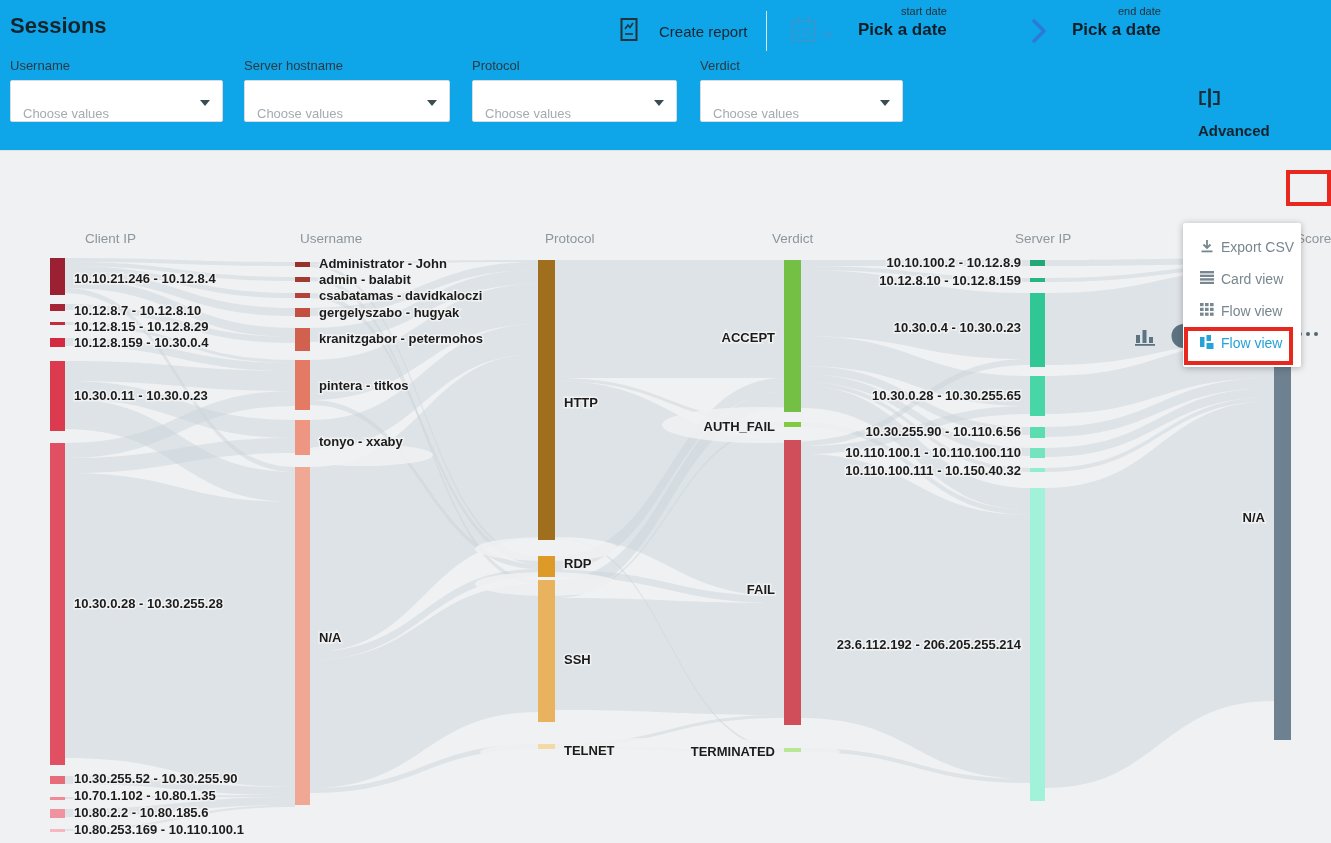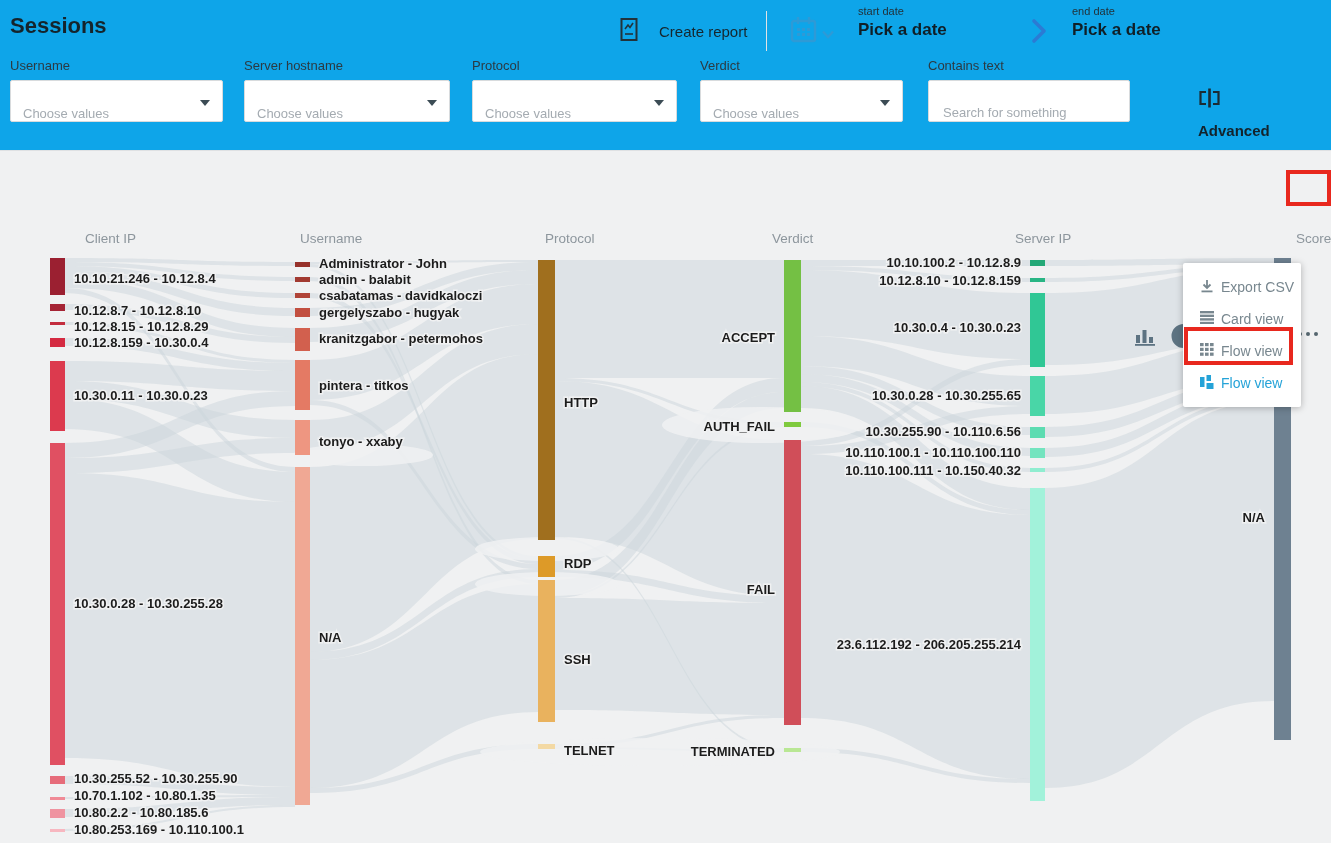--- a/index.html
+++ b/index.html
@@ -4,39 +4,39 @@
 <style>
   html,body{margin:0;padding:0;background:#e9eaeb;font-family:"Liberation Sans",sans-serif;}
   .page{position:relative;width:1331px;height:843px;overflow:hidden;background:#fff;}
   .gray-bg{position:absolute;left:0;top:150px;right:0;bottom:0;background:#f0f1f2;border-top:1px solid #dfe1e3;}
   .top{position:absolute;left:0;top:0;width:1331px;height:150px;background:#0ea5e9;z-index:2;}
   .page-title{position:absolute;left:10px;top:13px;font-size:22px;font-weight:700;color:#15242c;margin:0;}
   .create-report{position:absolute;left:620px;top:17px;display:flex;align-items:center;gap:20px;background:none;border:none;cursor:pointer;font-family:inherit;font-size:15px;font-weight:500;color:#16262e;padding:0;}
   .vdiv{position:absolute;left:766px;top:11px;width:1px;height:40px;background:#e1e3e5;}
   .cal-toggle{position:absolute;left:790px;top:16px;display:flex;align-items:flex-start;gap:3px;cursor:pointer;}
   .date-block{position:absolute;top:5px;cursor:pointer;}
-  .date-block .dlabel{display:block;font-size:11px;color:#22323a;}
+  .date-block .dlabel{display:block;font-size:11px;color:#22323a;text-align:right;}
   .date-block .dvalue{display:block;margin-top:3px;font-size:17px;font-weight:700;color:#101f27;}
   .range-arrow{position:absolute;left:1030px;top:18px;}
   .fgroup{position:absolute;top:58px;}
   .fgroup .flabel{font-size:13px;color:#2c3a42;}
   .fbox{position:relative;margin-top:7px;height:42px;background:#fff;border:1px solid #d8dbdd;border-radius:2px;box-sizing:border-box;display:flex;align-items:flex-end;padding:0 12px;cursor:pointer;}
   .fbox .ph{font-size:13px;color:#a4abb1;}
   .fbox .chev{position:absolute;right:12px;top:19px;width:0;height:0;border-left:5px solid transparent;border-right:5px solid transparent;border-top:6px solid #3c4c55;}
   .fbox input{border:none;outline:none;width:100%;font-family:inherit;font-size:13px;color:#33424b;background:transparent;}
   .fbox input::placeholder{color:#a4abb1;}
   .advanced{position:absolute;left:1198px;top:88px;display:flex;align-items:flex-start;gap:11px;background:none;border:none;cursor:pointer;font-family:inherit;font-size:15px;font-weight:700;color:#13232c;padding:0;flex-direction:column;}
   .toolbar{position:absolute;left:0;top:150px;width:1331px;height:68px;z-index:2;}
   .tb-icon{position:absolute;cursor:pointer;background:none;border:none;padding:0;}
   .tb-count{position:absolute;left:1212px;top:176px;font-size:15px;color:#35454f;}
   .ellipsis-btn{position:absolute;left:1294px;top:178px;display:flex;gap:4px;cursor:pointer;background:none;border:none;padding:4px;}
   .ellipsis-btn .dot{width:4px;height:4px;border-radius:50%;background:#55666f;}
   #sankey{position:absolute;left:0;top:0;z-index:1;pointer-events:none;}
   #sankey text{font-family:"Liberation Sans",sans-serif;}
-  .menu{position:absolute;left:1183px;top:223px;width:118px;background:#fff;box-shadow:0 1px 7px rgba(0,0,0,.28);border-radius:2px;padding:8px 0;z-index:5;margin-top:40px;}
+  .menu{position:absolute;left:1183px;top:223px;width:118px;background:#fff;box-shadow:0 1px 7px rgba(0,0,0,.28);border-radius:2px;padding:8px 0;z-index:5;}
   .menu-item{height:32px;display:flex;align-items:center;padding-left:17px;gap:7px;font-size:14px;color:#78878f;cursor:pointer;white-space:nowrap;}
   .menu-item.active{color:#25a3d8;font-weight:500;}
   .hl{position:absolute;border:4px solid #e8281e;z-index:6;pointer-events:none;}
   .hl-ellipsis{left:1286px;top:170px;width:37px;height:28px;}
   .hl-flow{left:1184px;top:327px;width:101px;height:30px;}
 </style>
 </head>
 <body>
 
 <div class="page">
@@ -269,26 +269,20 @@
         </div>
         <div class="fgroup" style="left: 700px; width: 203px;">
           <div class="flabel">Verdict</div>
           <div class="fbox">
             <span class="ph">Choose values</span>
             <span class="chev"></span>
           </div>
         </div>
       </div>
 
-    <div class="fgroup" style="left:928px;width:202px;">
-      <div class="flabel">Contains text</div>
-      <div class="fbox">
-        <input type="text" placeholder="Search for something" style="">
-      </div>
-    </div>
 
     <button class="advanced">
       <span>
         <svg width="23" height="20" viewBox="0 0 23 20">
             <path d="M8 4 H2.5 V16 H8" fill="none" stroke="#1b2b33" stroke-width="2.2"></path>
             <path d="M15 4 H20.5 V16 H15" fill="none" stroke="#1b2b33" stroke-width="2.2"></path>
             <rect x="10.2" y="0.5" width="2.6" height="19" fill="#1b2b33"></rect>
           </svg>
       </span>
       <span>Advanced</span>

